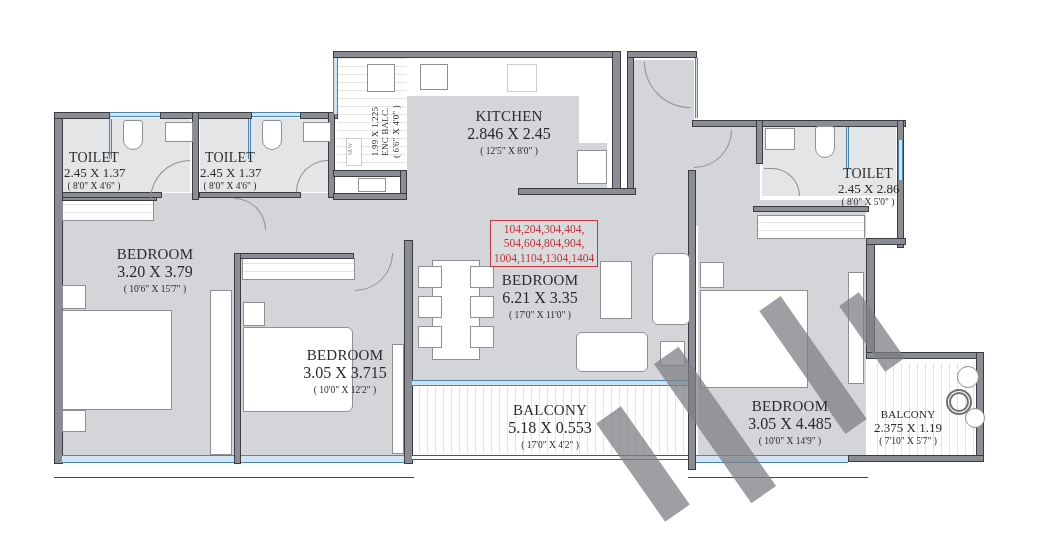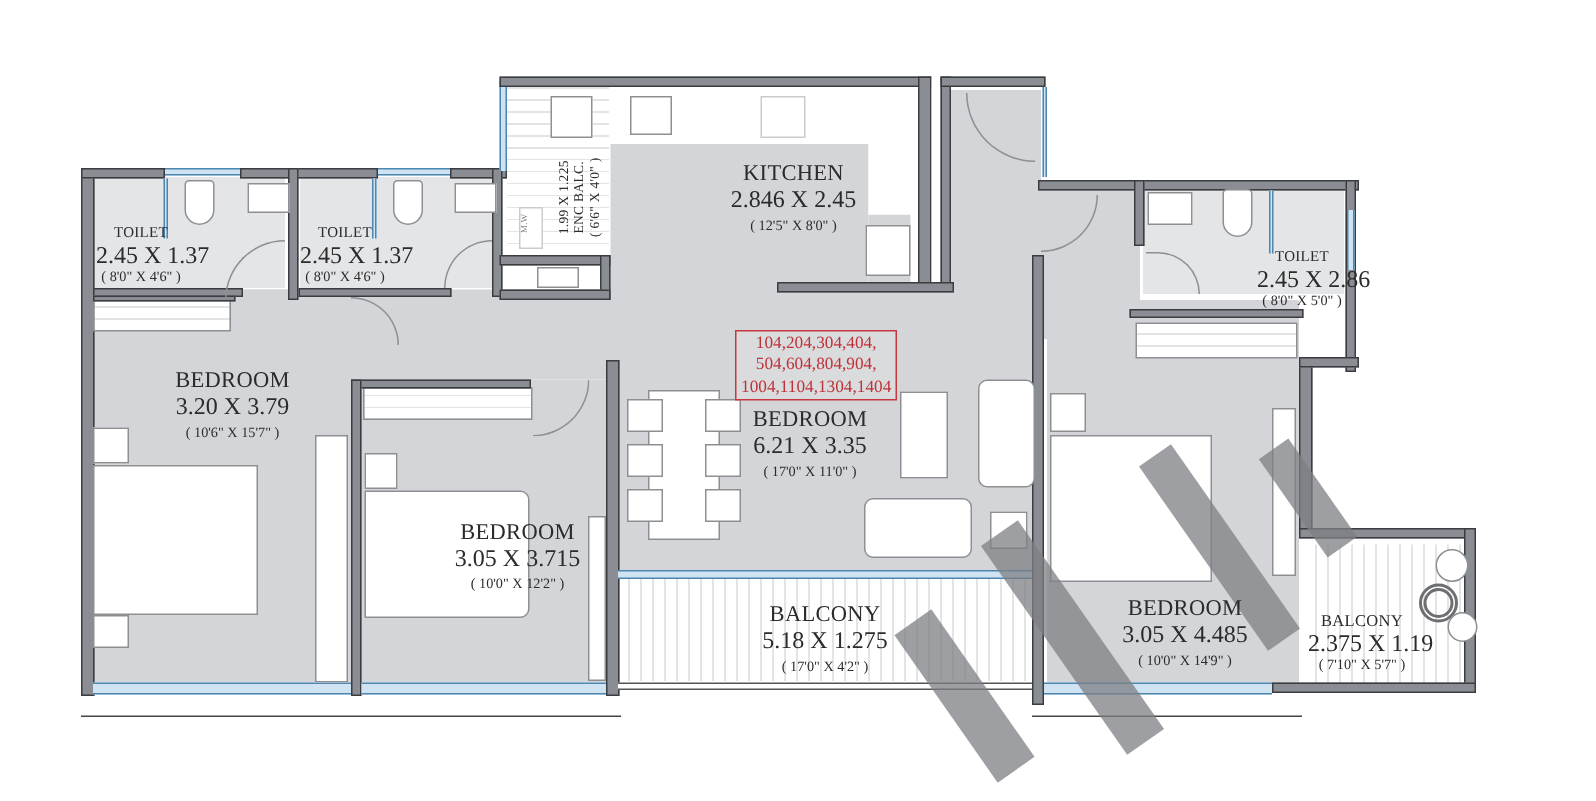--- a/index.html
+++ b/index.html
@@ -10,22 +10,22 @@
   .wall{background:#8a8d93;border:1px solid #3a3c40;box-sizing:border-box;}
   .glass{background:#cfe3f2;border-top:1px solid #4d86b0;border-bottom:1px solid #4d86b0;box-sizing:border-box;}
   .vglass{background:#cfe3f2;border-left:1px solid #4d86b0;border-right:1px solid #4d86b0;box-sizing:border-box;}
   .outline{border:1px solid #8d8f93;box-sizing:border-box;background:#ffffff;}
   .stripes{background:repeating-linear-gradient(90deg,#ffffff 0 7px,#e3e4e6 7px 8px);}
   .hstripes{background:repeating-linear-gradient(0deg,#ffffff 0 7px,#e3e4e6 7px 8px);}
   .label{text-align:center;line-height:1.15;white-space:nowrap;}
   .rname{display:block;font-size:15px;letter-spacing:0.2px;}
   .rdim{display:block;font-size:16px;}
   .rft{display:block;font-size:9.5px;margin-top:2px;}
-  .small .rname{font-size:10px;}
-  .small .rdim{font-size:16px;}
+  .small .rname{font-size:14px;}
+  .small .rdim{font-size:13px;}
   .small .rft{font-size:9.5px;margin-top:0;}
   .unit-box{border:1px solid #c8373f;color:#c0323a;font-size:11.5px;line-height:1.25;text-align:center;padding:1px 3px;background:rgba(255,255,255,0.15);white-space:nowrap;}
   .door-arc{border:1px solid #8d8f93;box-sizing:border-box;}
   .watermark{position:absolute;background:#7d7f83;opacity:0.75;transform-origin:center;}
 </style>
 </head>
 <body>
 
 <div class="abs floor" style="left:62px;top:193px;width:172px;height:262px;"></div>
 <div class="abs floor" style="left:62px;top:193px;width:630px;height:60px;"></div>
@@ -170,21 +170,21 @@
   <span class="rname">TOILET</span>
   <span class="rdim">2.45 X 1.37</span>
   <span class="rft">( 8'0" X 4'6" )</span>
 </div>
 <div class="abs label small" style="left:838px;top:166px;width:60px;">
   <span class="rname">TOILET</span>
   <span class="rdim">2.45 X 2.86</span>
   <span class="rft">( 8'0" X 5'0" )</span>
 </div>
 
-<div class="abs label" style="left:464px;top:108px;width:130px;">
+<div class="abs label" style="left:444px;top:108px;width:130px;">
   <span class="rname">KITCHEN</span>
   <span class="rdim">2.846 X 2.45</span>
   <span class="rft">( 12'5" X 8'0" )</span>
 </div>
 
 <div class="abs label small" style="left:336px;top:116px;width:100px;transform:rotate(-90deg);transform-origin:center;">
   <span class="rname" style="font-size:9px;">1.99 X 1.225</span>
   <span class="rname" style="font-size:9px;">ENC BALC.</span>
   <span class="rname" style="font-size:9px;">( 6'6" X 4'0" )</span>
 </div>
@@ -208,21 +208,21 @@
 </div>
 
 <div class="abs label" style="left:290px;top:347px;width:110px;">
   <span class="rname">BEDROOM</span>
   <span class="rdim">3.05 X 3.715</span>
   <span class="rft">( 10'0" X 12'2" )</span>
 </div>
 
 <div class="abs label" style="left:495px;top:402px;width:110px;">
   <span class="rname">BALCONY</span>
-  <span class="rdim">5.18 X 1.275</span>
+  <span class="rdim">5.18 X 0.553</span>
   <span class="rft">( 17'0" X 4'2" )</span>
 </div>
 
 <div class="abs label" style="left:735px;top:398px;width:110px;">
   <span class="rname">BEDROOM</span>
   <span class="rdim">3.05 X 4.485</span>
   <span class="rft">( 10'0" X 14'9" )</span>
 </div>
 
 <div class="abs label small" style="left:872px;top:408px;width:72px;">

